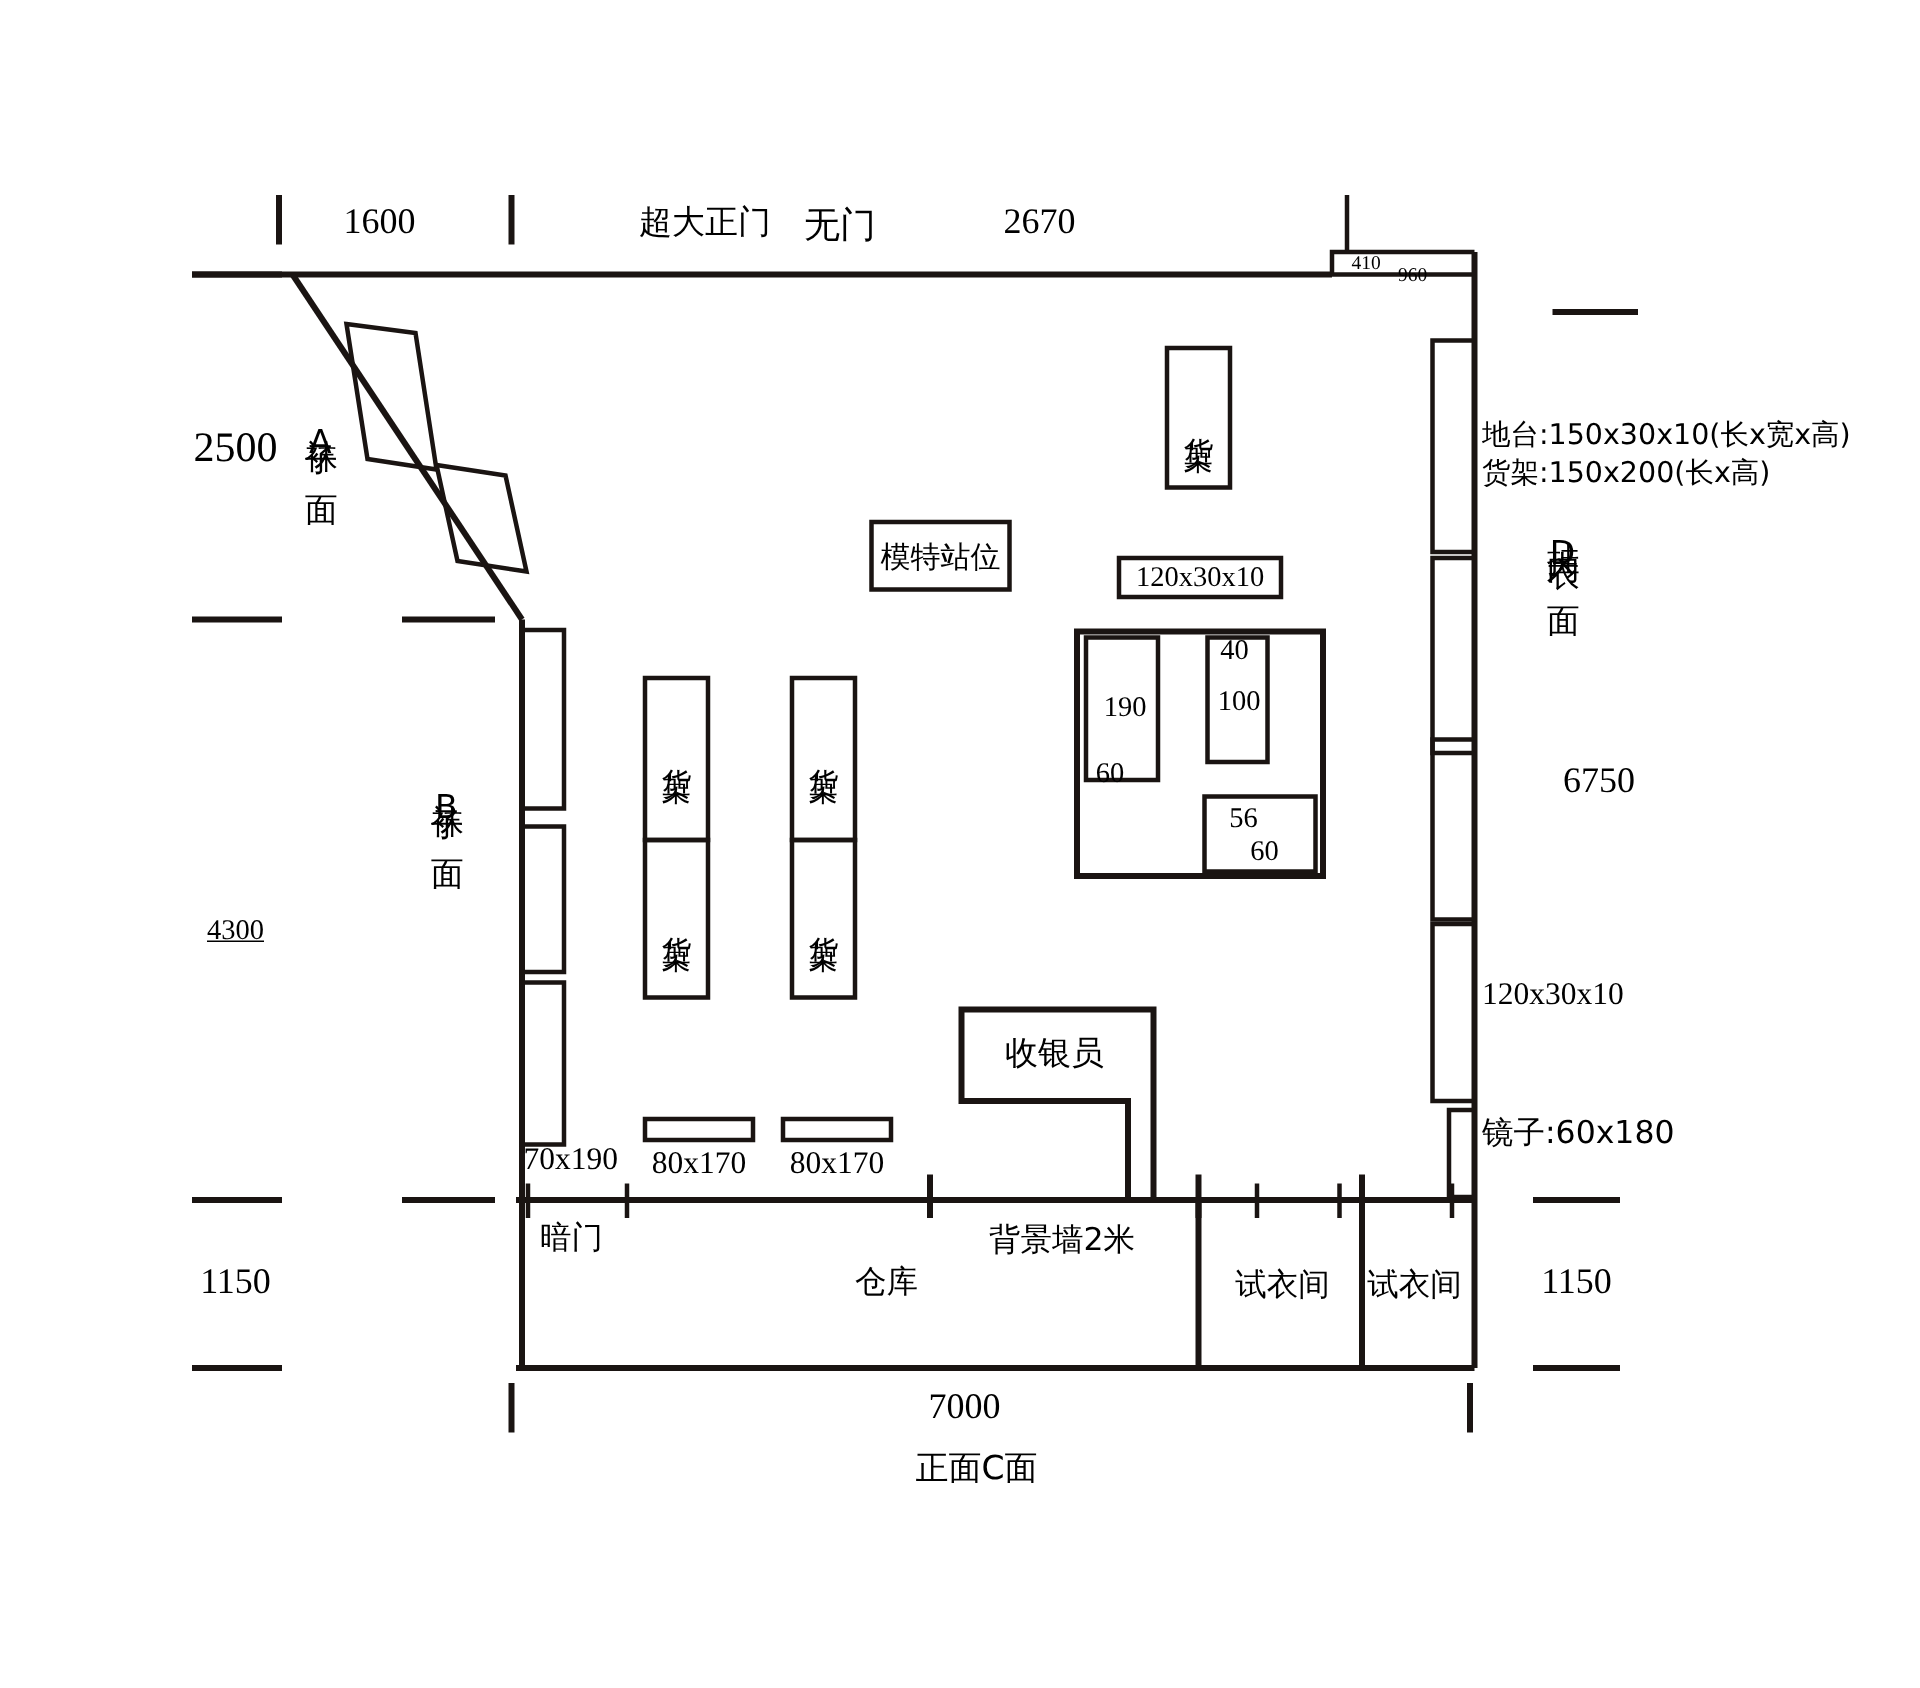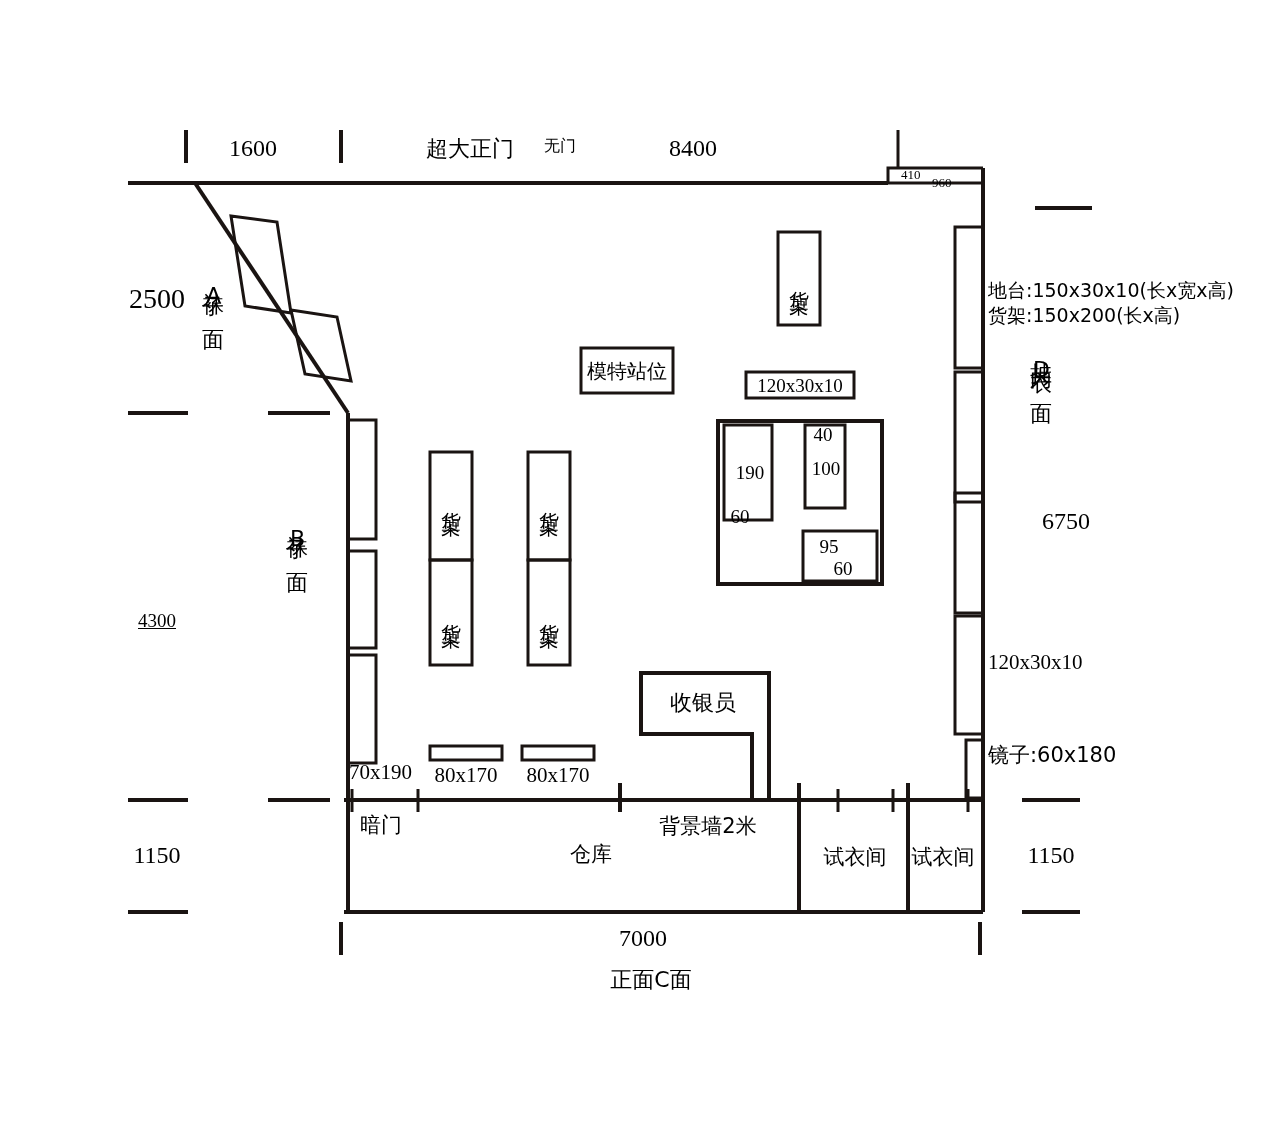--- a/index.html
+++ b/index.html
@@ -119,22 +119,22 @@
       <rect x="966" y="740" width="17" height="58" stroke-width="3"></rect>
 
       <path d="M799 800 L799 912" stroke-width="4"></path>
       <path d="M908 800 L908 912" stroke-width="4"></path>
 
     </g>
   </svg>
 
   <div class="lbl num ctr" style="left:253px;top:136px;font-size:24px;">1600</div>
   <div class="lbl cjk ctr" style="left:470px;top:138px;font-size:22px;">超大正门</div>
-  <div class="lbl cjk ctr" style="left:560px;top:138px;font-size:16px;">无门</div>
-  <div class="lbl num ctr" style="left:693px;top:136px;font-size:24px;">8400</div>
+  <div class="lbl cjk ctr" style="left:560px;top:138px;font-size:24px;">无门</div>
+  <div class="lbl num ctr" style="left:693px;top:136px;font-size:24px;">2670</div>
 
   <div class="lbl num" style="left:901px;top:168px;font-size:13px;">410</div>
   <div class="lbl num" style="left:932px;top:176px;font-size:13px;">960</div>
 
   <div class="lbl num ctr" style="left:157px;top:285px;font-size:28px;">2500</div>
   <div class="lbl num ctr" style="left:157px;top:611px;font-size:19px;text-decoration:underline;">4300</div>
   <div class="lbl num ctr" style="left:157px;top:843px;font-size:24px;">1150</div>
 
   <div class="lbl cjk vert" style="left:202px;top:275px;font-size:22px;">袜子A面</div>
 
@@ -156,21 +156,21 @@
   <div class="lbl cjk mid" style="left:627px;top:371px;font-size:20px;">模特站位</div>
 
   <div class="lbl cjk vert mid" style="left:799px;top:279px;font-size:20px;">货架</div>
 
   <div class="lbl num mid" style="left:800px;top:385px;font-size:19px;">120x30x10</div>
 
   <div class="lbl num mid" style="left:750px;top:472px;font-size:19px;">190</div>
   <div class="lbl num mid" style="left:740px;top:516px;font-size:19px;">60</div>
   <div class="lbl num mid" style="left:823px;top:434px;font-size:19px;">40</div>
   <div class="lbl num mid" style="left:826px;top:468px;font-size:19px;">100</div>
-  <div class="lbl num mid" style="left:829px;top:546px;font-size:19px;">95</div>
+  <div class="lbl num mid" style="left:829px;top:546px;font-size:19px;">56</div>
   <div class="lbl num mid" style="left:843px;top:568px;font-size:19px;">60</div>
 
   <div class="lbl cjk vert mid" style="left:451px;top:500px;font-size:20px;">货架</div>
   <div class="lbl cjk vert mid" style="left:451px;top:612px;font-size:20px;">货架</div>
   <div class="lbl cjk vert mid" style="left:549px;top:500px;font-size:20px;">货架</div>
   <div class="lbl cjk vert mid" style="left:549px;top:612px;font-size:20px;">货架</div>
 
   <div class="lbl cjk mid" style="left:703px;top:703px;font-size:22px;">收银员</div>
 
   <div class="lbl num" style="left:349px;top:762px;font-size:21px;">70x190</div>

